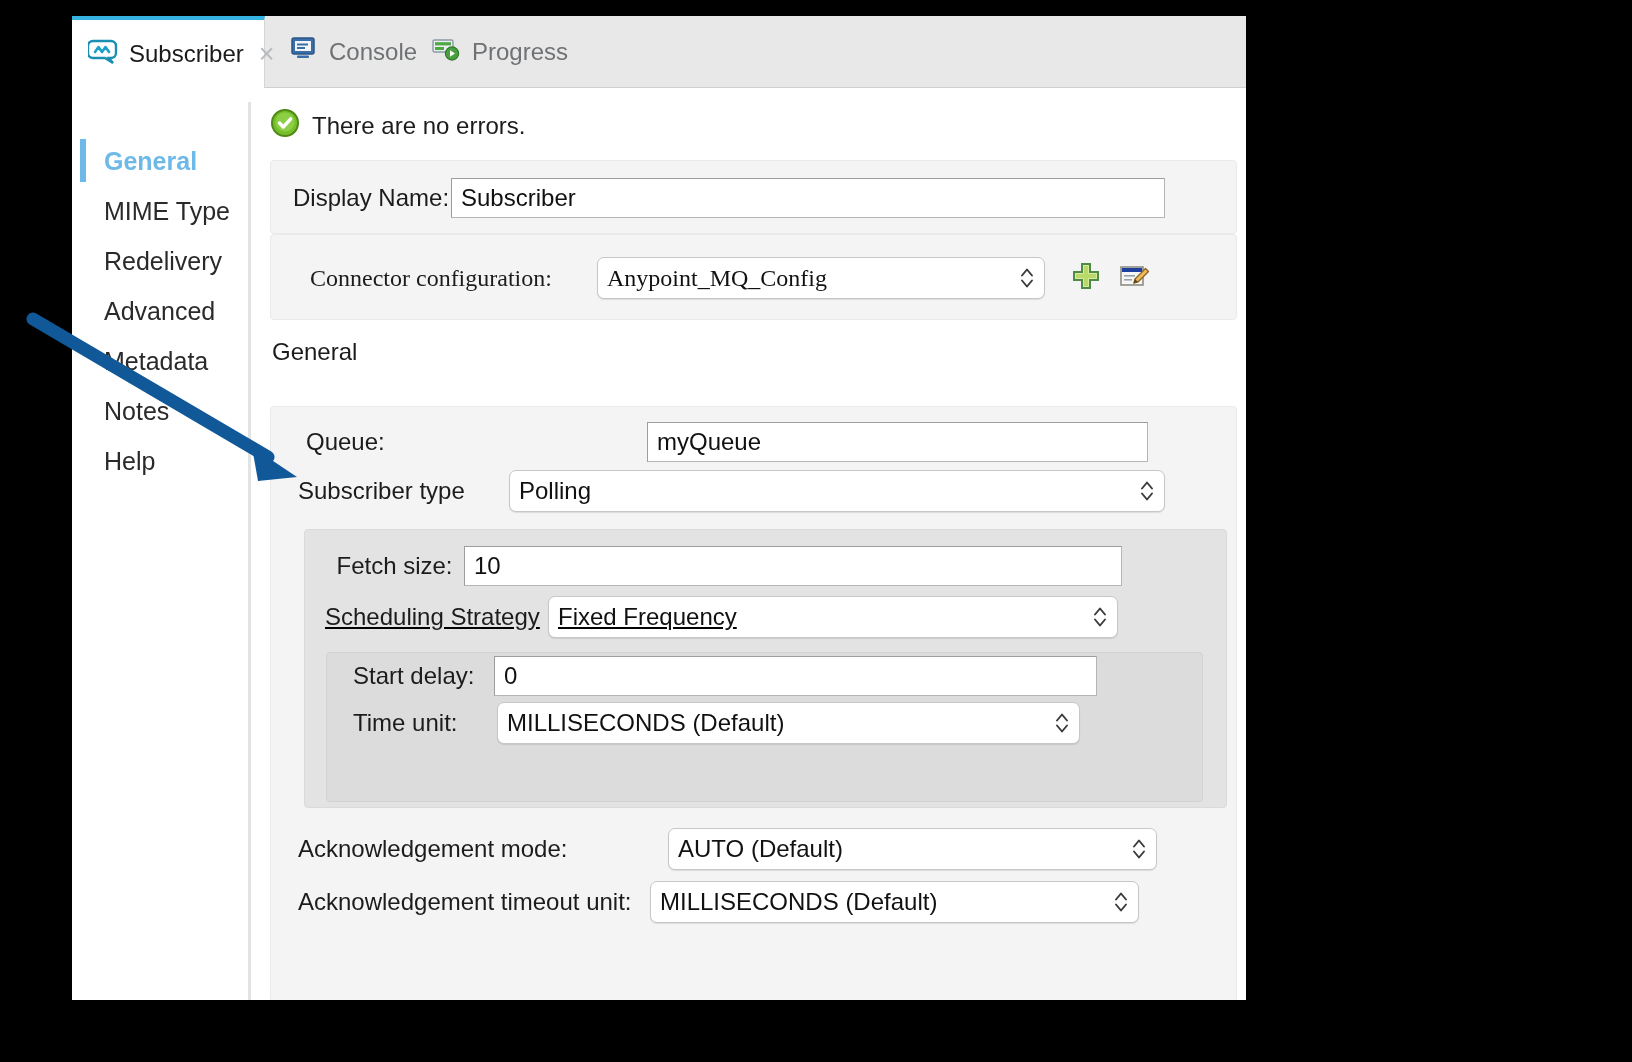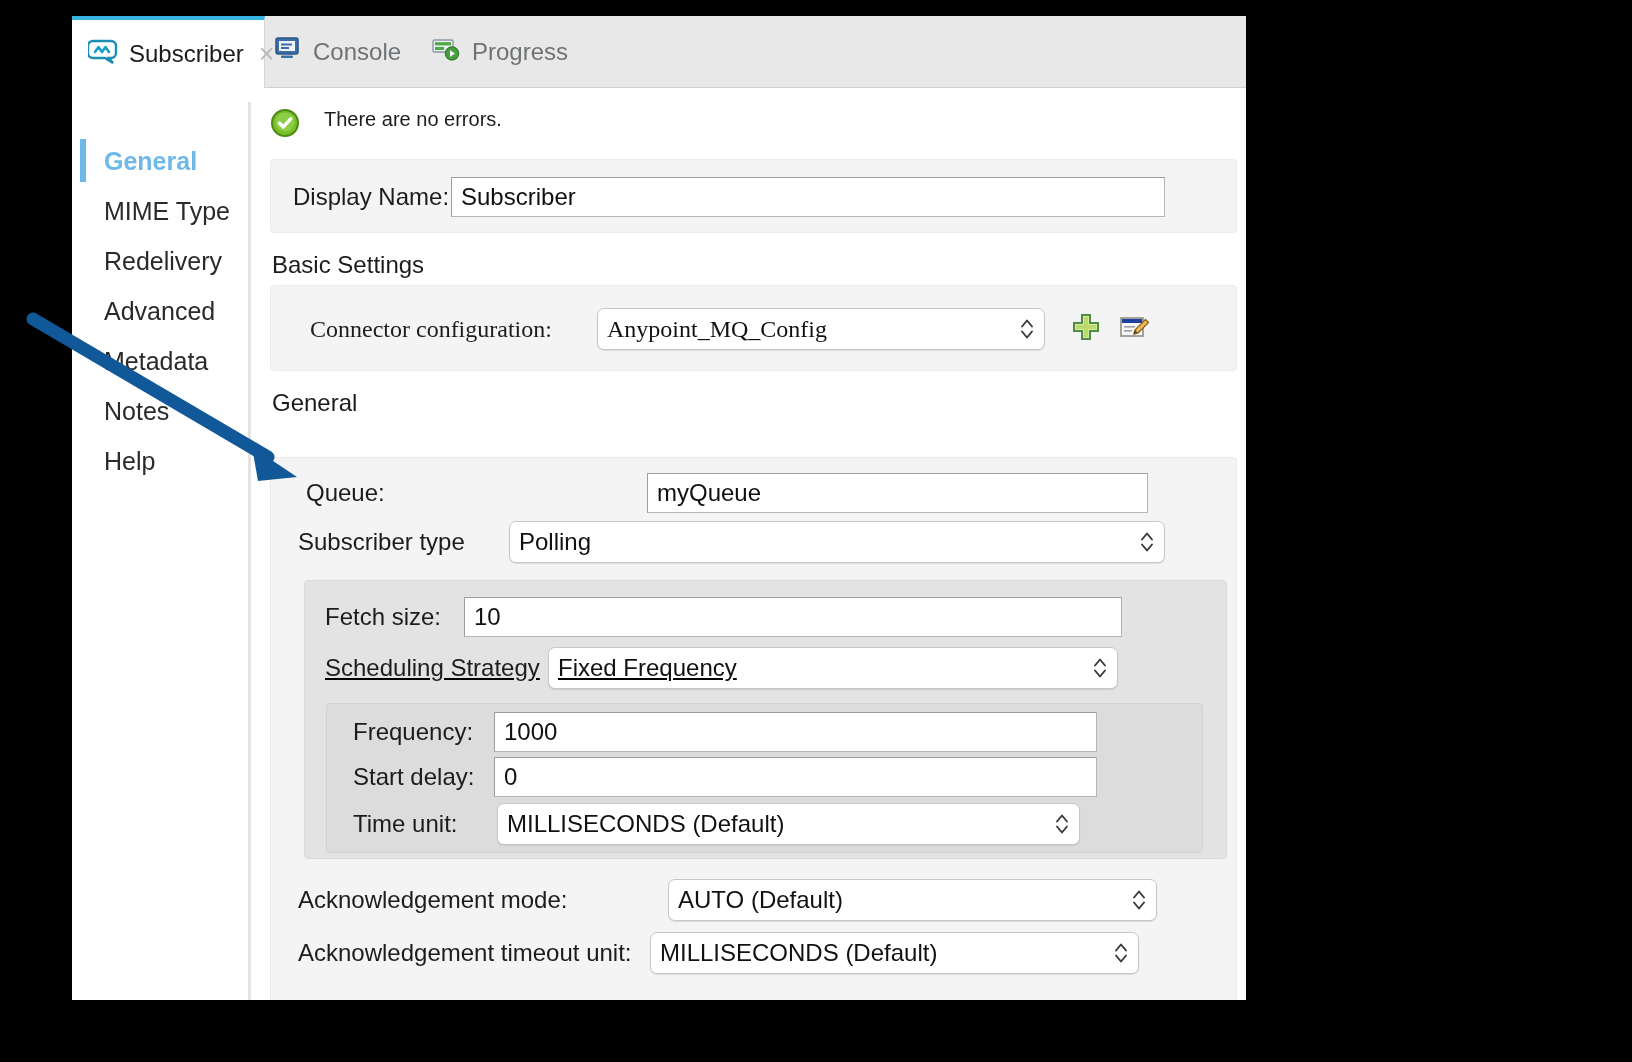--- a/index.html
+++ b/index.html
@@ -113,23 +113,24 @@
     left: 179px;
     top: 72px;
     width: 995px;
     height: 912px;
     background: #ffffff;
     overflow: hidden;
   }
 
   .status-row {
     display: flex;
-    gap: 24px;
+    align-items: center;
+    gap: 12px;
     margin: 20px 0 0 19px;
-    font-size: 20px;
+    font-size: 24px;
     color: #1c1c1c;
   }
 
   .panel {
     background: #f4f4f4;
     border: 1px solid #eaeaea;
     border-radius: 4px;
     margin: 0 9px 0 19px;
   }
   .panel.nested1 {
@@ -227,21 +228,21 @@
         <span class="icon">
           <svg width="30" height="26" viewBox="0 0 30 26">
             <path d="M5 3 h18 a5 5 0 0 1 5 5 v7 a5 5 0 0 1 -5 5 h-2 l4 5 l-8 -5 h-12 a5 5 0 0 1 -5 -5 v-7 a5 5 0 0 1 5 -5 z" fill="none" stroke="#1b8fb2" stroke-width="2.4"></path>
             <path d="M7 14 l3.5 -5 l3.5 5 l3.5 -5 l3.5 5" fill="none" stroke="#1ba0c8" stroke-width="2.6" stroke-linejoin="round" stroke-linecap="round"></path>
           </svg>
         </span>
         <span>Subscriber</span>
         <span class="tab-close">×</span>
       </div>
 
-      <div class="tab" style="left:184px;">
+      <div class="tab" style="left:200px;">
         <span class="icon">
           <svg width="30" height="26" viewBox="0 0 30 26">
             <rect x="4" y="2" width="22" height="16" rx="2" fill="#3a6ea8" stroke="#2c5686" stroke-width="1.5"></rect>
             <rect x="7" y="5" width="16" height="10" fill="#f2f4f7"></rect>
             <rect x="9" y="7.5" width="11" height="2" fill="#3a6ea8"></rect>
             <rect x="9" y="11" width="8" height="2" fill="#3a6ea8"></rect>
             <rect x="9" y="19.5" width="12" height="2.6" rx="1" fill="#3a6ea8"></rect>
           </svg>
         </span>
         <span>Console</span>
@@ -300,21 +301,20 @@
         <span>There are no errors.</span>
       </div>
 
       <div class="panel" style="margin-top:16px; height:74px;">
         <div class="row" style="height:74px; padding-left:22px;">
           <div class="lbl" style="width:158px;">Display Name:</div>
           <div class="textfield" style="width:714px;">Subscriber</div>
         </div>
       </div>
 
-      <div class="section-title">Basic Settings</div>
       <div class="panel" style="height:86px;font-family:Liberation Serif, serif;">
         <div class="row" style="height:86px; padding-left:39px;">
           <div class="lbl" style="width:287px;">Connector configuration:</div>
           <div class="combo" style="width:448px;">
             <span>Anypoint_MQ_Config</span>
             <span class="arrows">
               <svg width="14" height="26" viewBox="0 0 14 26">
                 <path d="M2 10.5 L7 4.5 L12 10.5" fill="none" stroke="#3a3a3a" stroke-width="1.9" stroke-linecap="round" stroke-linejoin="round"></path>
                 <path d="M2 15.5 L7 21.5 L12 15.5" fill="none" stroke="#3a3a3a" stroke-width="1.9" stroke-linecap="round" stroke-linejoin="round"></path>
               </svg>
@@ -358,43 +358,39 @@
                 <path d="M2 10.5 L7 4.5 L12 10.5" fill="none" stroke="#3a3a3a" stroke-width="1.9" stroke-linecap="round" stroke-linejoin="round"></path>
                 <path d="M2 15.5 L7 21.5 L12 15.5" fill="none" stroke="#3a3a3a" stroke-width="1.9" stroke-linecap="round" stroke-linejoin="round"></path>
               </svg>
             </span>
           </div>
         </div>
 
         <div class="panel nested1" style="margin:12px 9px 0 33px; height:279px;">
 
           <div class="row" style="height:62px; padding-left:20px; padding-top:10px;">
-            <div class="lbl" style="width:139px;">Fetch size:</div>
+            <div class="lbl" style="width:139px;text-align:center;">Fetch size:</div>
             <div class="textfield" style="width:658px;">10</div>
           </div>
 
           <div class="row" style="height:50px; padding-left:20px;text-decoration:underline;">
             <div class="lbl" style="width:223px;">Scheduling Strategy</div>
             <div class="combo" style="width:570px;">
               <span>Fixed Frequency</span>
               <span class="arrows">
                 <svg width="14" height="26" viewBox="0 0 14 26">
                   <path d="M2 10.5 L7 4.5 L12 10.5" fill="none" stroke="#3a3a3a" stroke-width="1.9" stroke-linecap="round" stroke-linejoin="round"></path>
                   <path d="M2 15.5 L7 21.5 L12 15.5" fill="none" stroke="#3a3a3a" stroke-width="1.9" stroke-linecap="round" stroke-linejoin="round"></path>
                 </svg>
               </span>
             </div>
           </div>
 
           <div class="panel nested2" style="margin:10px 23px 0 21px; height:150px;">
 
-            <div class="row" style="height:50px; padding-left:26px; padding-top:6px;">
-              <div class="lbl" style="width:141px;">Frequency:</div>
-              <div class="textfield" style="width:603px;">1000</div>
-            </div>
 
             <div class="row" style="height:46px; padding-left:26px;">
               <div class="lbl" style="width:141px;">Start delay:</div>
               <div class="textfield" style="width:603px;">0</div>
             </div>
 
             <div class="row" style="height:48px; padding-left:26px;">
               <div class="lbl" style="width:144px;">Time unit:</div>
               <div class="combo" style="width:583px;">
                 <span>MILLISECONDS (Default)</span>

